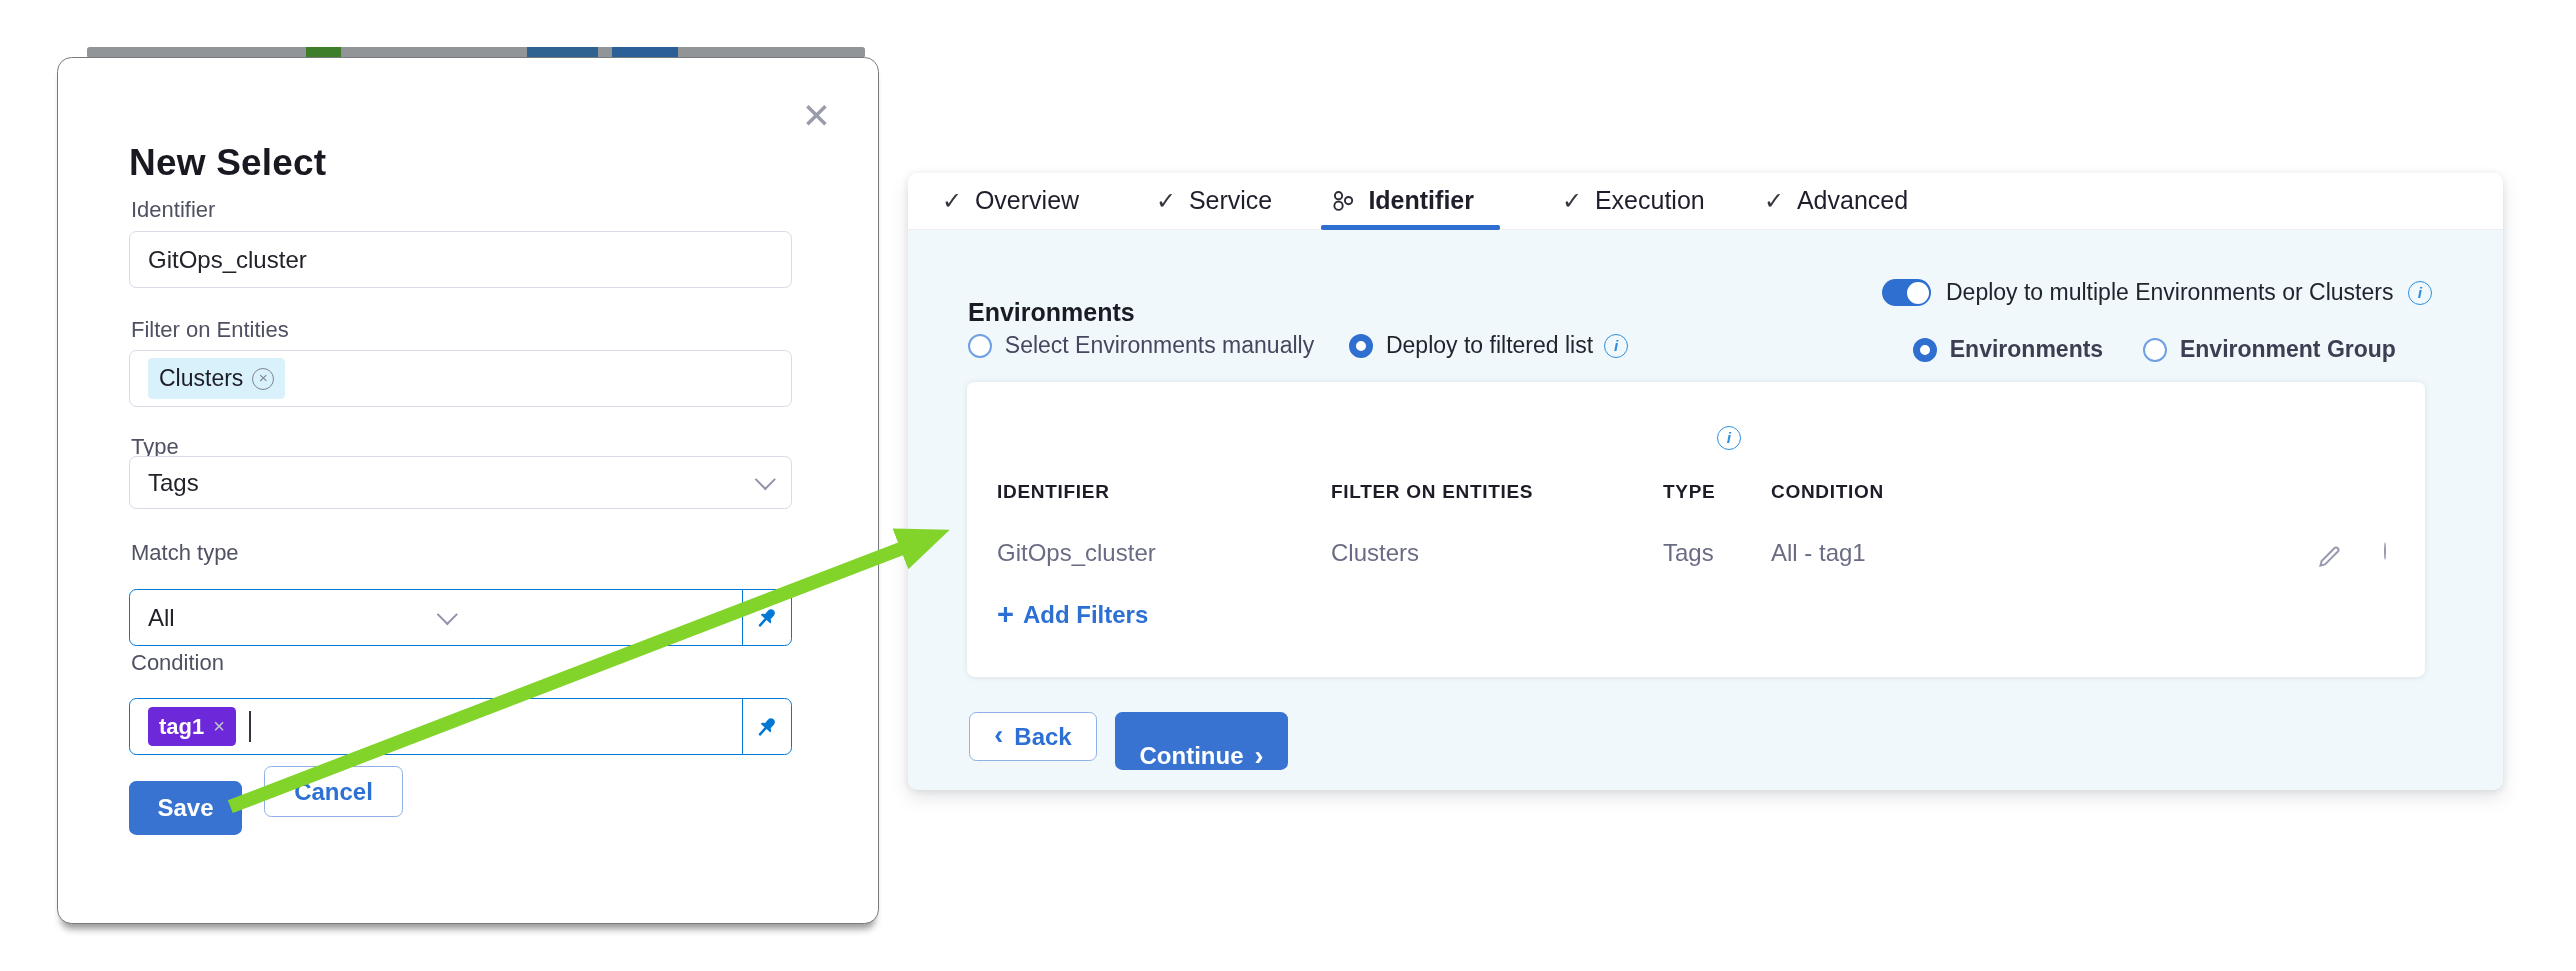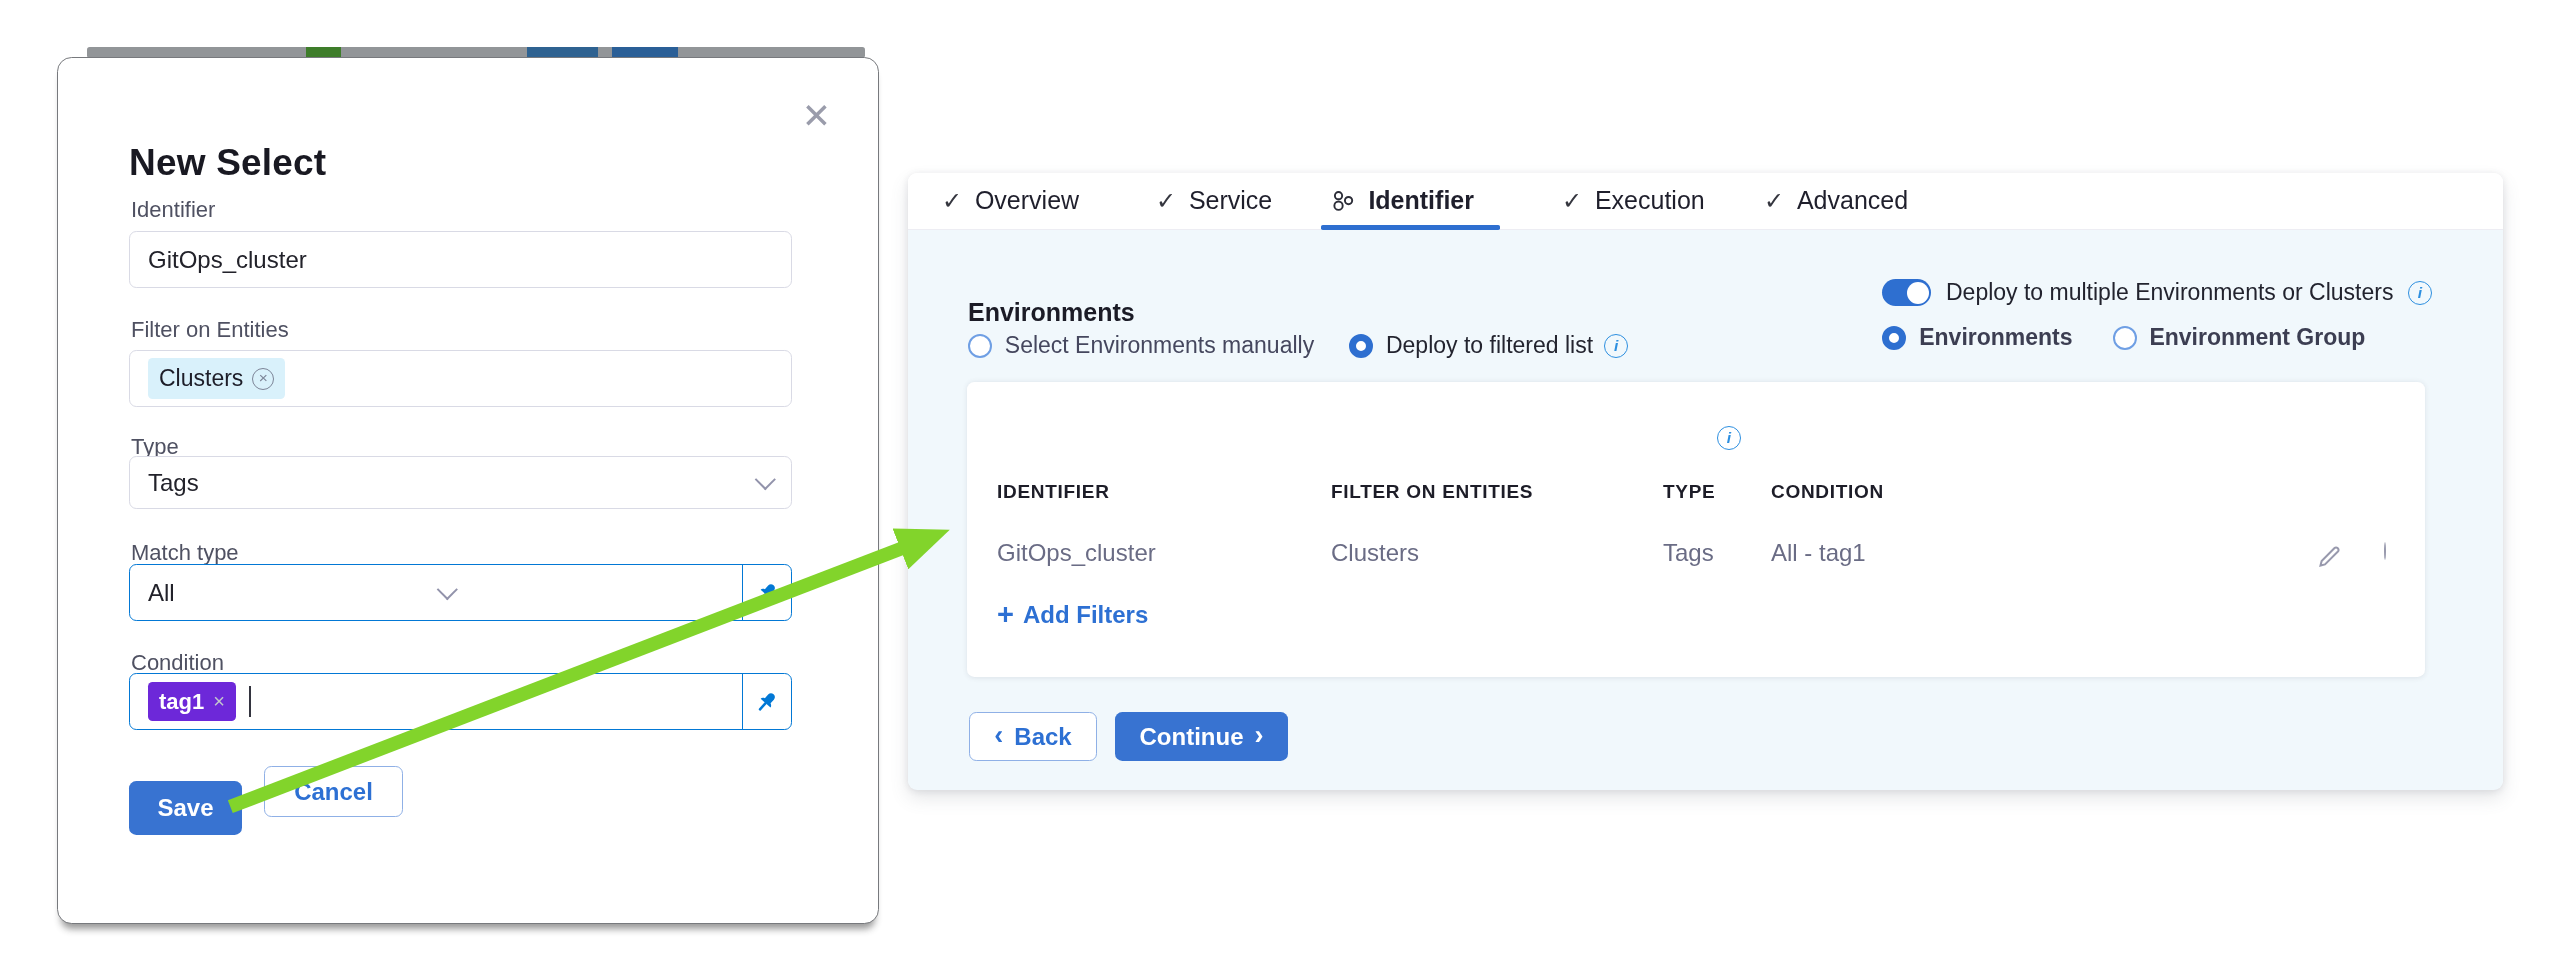--- a/index.html
+++ b/index.html
@@ -15,21 +15,21 @@
   .seg-blue2 { left:525px; width:66px; background:#2a5f97; }
 
   
   .modal { left:57px; top:57px; width:822px; height:867px; background:#fff; border:1.8px solid #77797d;
            border-radius:14.6px; z-index:2; box-shadow:0 9px 7.3px -4.6px rgba(30,30,30,.45); }
   .modal-title { left:71px; top:84px; font-size:37px; font-weight:700; color:#191922; letter-spacing:0.2px; }
   .modal-close { right:47px; top:40px; font-size:35px; color:#9a9cab; cursor:pointer; line-height:1; font-weight:400; }
   .f-label { font-size:22px; color:#4f5162; }
   .input { left:71px; width:663px; height:57px; background:#fff; border:1.8px solid #d9dae5; border-radius:7.3px;
            display:flex; align-items:center; padding:0 18px; font-size:24px; color:#22222a; }
-  .input.blue { border-color:#0278d5; padding-right:0; }
+  .input.blue { border-color:#0278d5; padding-right:0;margin-top:25px; }
   .chev-down { width:14.6px; height:14.6px; border-right:2.7px solid #9293ab; border-bottom:2.7px solid #9293ab;
                transform:rotate(45deg); margin-left:auto; margin-top:-7.3px; }
   .addon { margin-left:auto; align-self:stretch; width:49px; border-left:1.8px solid #0278d5;
            display:flex; align-items:center; justify-content:center; border-radius:0 5.5px 5.5px 0; }
   .chip-light { background:#d9f1fb; border-radius:4.6px; padding:7.3px 11px; display:flex; align-items:center; gap:9px;
                 font-size:23px; color:#1d1d28; }
   .chip-x-circle { width:22px; height:22px; border:1.8px solid #7d8598; border-radius:50%; color:#7d8598;
                    font-size:15.5px; line-height:18px; text-align:center; display:inline-block; }
   .chip-dark { background:#6d28d9; border-radius:4.6px; padding:6.4px 11px; display:flex; align-items:center; gap:9px;
                font-size:22px; font-weight:600; color:#ffffff; }
@@ -57,21 +57,21 @@
 
   .env-heading { left:60px; top:68px; font-size:25px; font-weight:700; color:#1b1b26; }
   .radio-row { display:flex; align-items:center; }
   .left-radios { left:60px; top:102px; gap:35px;justify-content:space-between; }
   .radio { width:24px; height:24px; border-radius:50%; background:#fff; border:2.7px solid #6f9fe4; flex:none; }
   .radio.sel { border:7.3px solid #2e6fd0; }
   .radio-lbl { font-size:23px; color:#45475e; margin-left:12.8px; }
   .radio-lbl.dark { color:#23242f; }
   .info { width:24px; height:24px; border-radius:50%; border:1.8px solid #2d8fe0; color:#2d8fe0; font-size:15.5px;
           font-weight:700; display:inline-flex; align-items:center; justify-content:center; font-style:italic; flex:none; }
-  .right-block { right:71px; top:49px; display:flex; flex-direction:column; align-items:flex-start; gap:18px; }
+  .right-block { right:71px; top:49px; display:flex; flex-direction:column; align-items:center; gap:30px; }
   .toggle-row { display:flex; align-items:center; gap:14.6px; }
   .toggle { width:49px; height:27px; border-radius:13.7px; background:#2e6fd0; position:relative; cursor:pointer; flex:none; }
   .toggle .knob { position:absolute; right:2.7px; top:2.7px; width:22px; height:22px; border-radius:50%; background:#fff; }
   .toggle-lbl { font-size:23px; color:#22232e; }
   .rb-label { font-size:23px; font-weight:600; color:#3c3e52; margin-left:12.8px; }
 
   .card { left:59px; top:152px; width:1458px; height:295px; background:#fff; border-radius:7.3px;
           box-shadow:0 0.9px 5.5px rgba(70,70,90,.12); }
   .strip { left:29px; top:32px; width:713px; height:47px; background:#eef0f6; border-radius:5.5px;
            display:flex; align-items:center; }
@@ -82,21 +82,21 @@
   .card-info { left:750px; top:44px; }
   .th { position:absolute; top:99px; font-size:19px; font-weight:700; letter-spacing:0.7px; color:#1d1d28; }
   .td { position:absolute; top:157px; font-size:24px; color:#6a6c85; }
   .row-icon { position:absolute; top:161px; width:27px; height:27px; cursor:pointer; }
   .minus-circle { width:27px; height:27px; border:1.8px solid #9899ad; border-radius:50%; position:relative; }
   .minus-circle::after { content:""; position:absolute; left:5.5px; right:5.5px; top:11px; height:2.7px; background:#9899ad; }
   .add-filters { left:30px; top:219px; display:flex; align-items:center; gap:9px; color:#2d70d3;
                  font-size:24px; font-weight:600; cursor:pointer; }
   .add-filters .plus { font-size:29px; font-weight:600; line-height:1; margin-top:-1.8px; }
   .btn-back { left:61px; top:482px; width:128px; height:49px; }
-  .btn-continue { left:207px; top:482px; width:173px; height:49px; }
+  .btn-continue { left:207px; top:482px; width:173px; height:58px;align-items:flex-end; }
 
   .arrow-layer { left:0; top:0; width:2576px; height:971px; z-index:6; pointer-events:none; }
   svg.icon { display:block; }
 </style>
 </head>
 <body>
 
 <div class="abs backdrop-strip">
   <div class="seg seg-green"></div>
   <div class="seg seg-blue1"></div>

